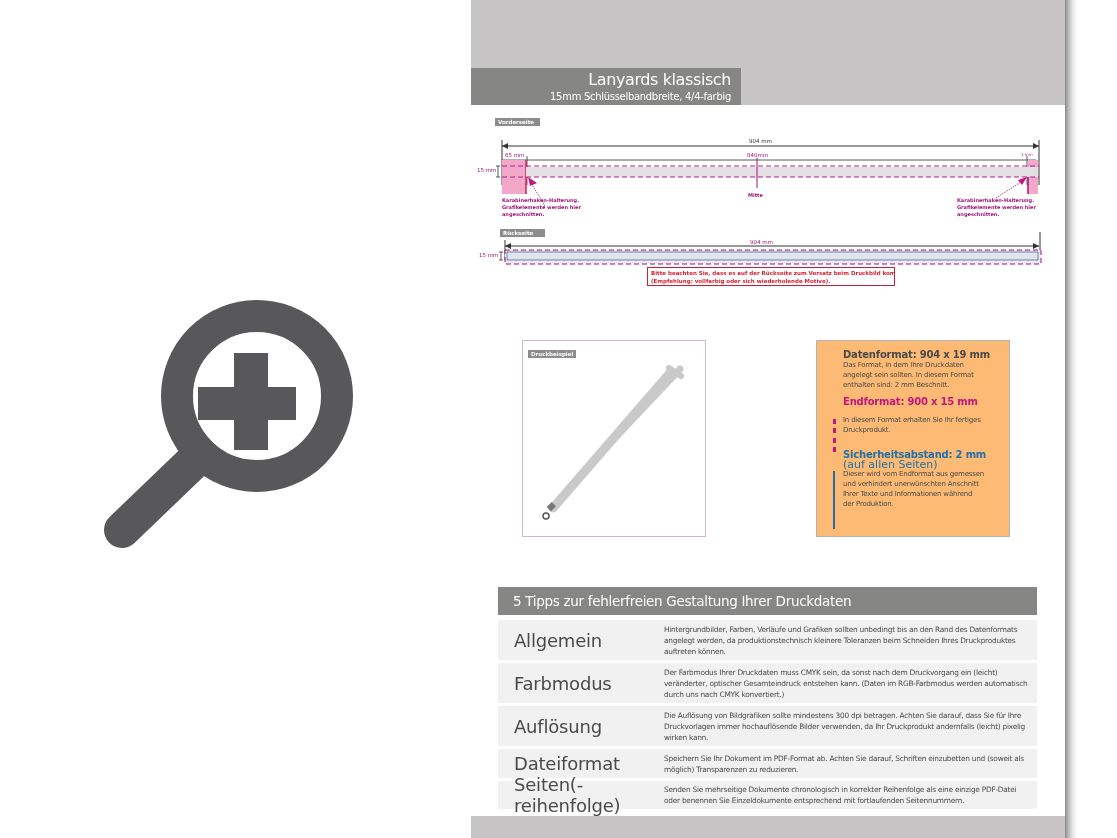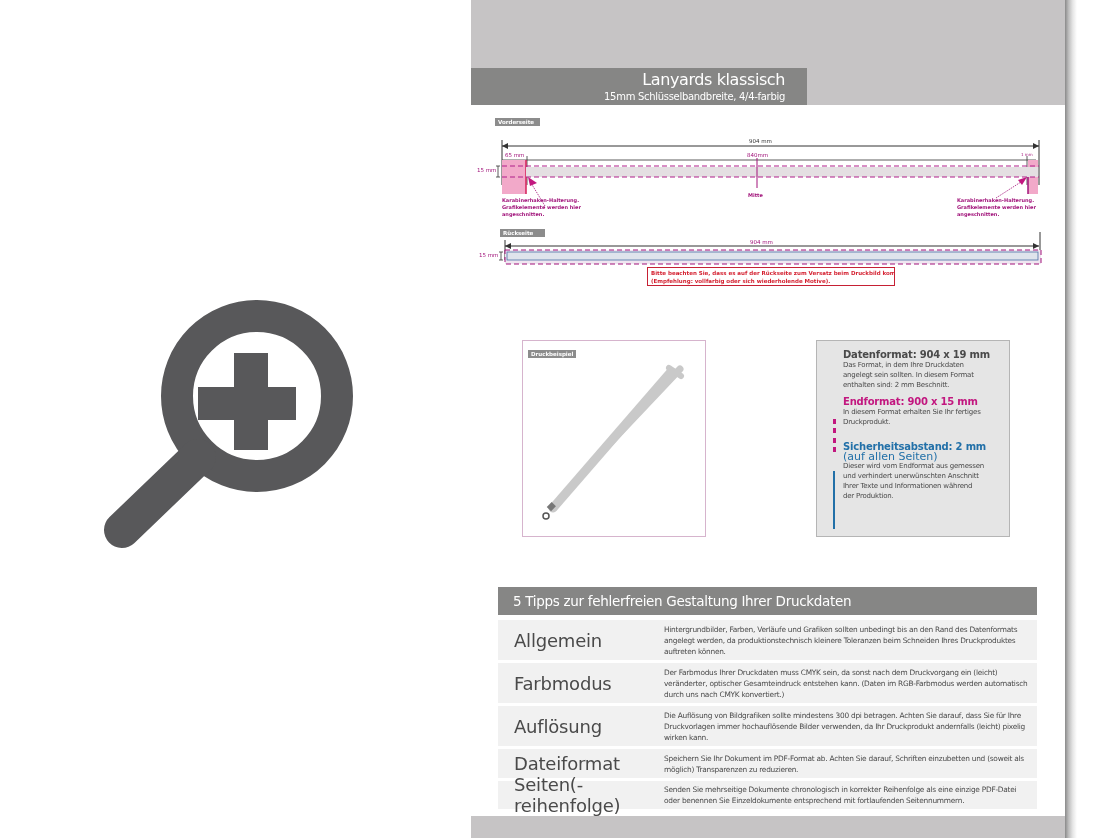--- a/index.html
+++ b/index.html
@@ -11,34 +11,34 @@
 
   
   .page { position: absolute; left: 471px; top: 0; width: 594px; height: 838px; background: #fff; }
   .page-shadow { position: absolute; left: 1065px; top: 0; width: 12px; height: 838px;
     background: linear-gradient(to right, #8a8a8a, #bdbdbd 30%, #e6e6e6 65%, #ffffff); }
   .top-band { position: absolute; left: 0; top: 0; width: 594px; height: 105px; background: #c6c4c5; }
   .bottom-band { position: absolute; left: 0; top: 816px; width: 594px; height: 22px; background: #c6c4c5; }
 
   .datenblatt-tab { position: absolute; left: 0; top: 46px; width: 120px; height: 22px; background: #fff;
     font-family: "DejaVu Sans", sans-serif; font-size: 15px; color: #595959; padding-left: 22px; line-height: 22px; letter-spacing: -0.3px; margin-top: 40px; }
-  .title-bar { position: absolute; left: 0; top: 68px; width: 336px; height: 37px; background: #868685; color: #fff; text-align: right; padding-right: 22px; }
+  .title-bar { position: absolute; left: 0; top: 68px; width: 270px; height: 37px; background: #868685; color: #fff; text-align: right; padding-right: 10px; }
   .title-bar .t1 { font-size: 16px; line-height: 21px; padding-top: 1px; letter-spacing: -0.4px; }
   .title-bar .t2 { font-size: 10px; line-height: 14px; letter-spacing: -0.3px; }
 
   .small-label { position: absolute; height: 8px; background: #8c8c8c; color: #fff; font-size: 5.5px; line-height: 8px; padding: 0 3px; font-weight: bold; }
   .dim-text { position: absolute; font-size: 5.5px; color: #333; white-space: nowrap; }
   .mag { color: #a1137a; }
   .magenta-text { position: absolute; font-size: 5px; line-height: 7px; color: #a1137a; font-weight: bold; white-space: nowrap; }
 
   .warn-box { position: absolute; left: 176px; top: 267px; width: 248px; height: 19px; border: 1px solid #c62034; color: #d41f2f;
     font-size: 5.5px; line-height: 8px; font-weight: bold; padding: 1px 3px; white-space: nowrap; overflow: hidden; }
 
   .mockup-box { position: absolute; left: 51px; top: 340px; width: 184px; height: 197px; border: 1px solid #d6b4cd; background: #fff; }
-  .info-box { position: absolute; left: 345px; top: 340px; width: 194px; height: 197px; border: 1px solid #b5b5b5; background: #e5e5e5; padding: 8px 10px 0 26px; }
+  .info-box { position: absolute; left: 345px; top: 340px; width: 194px; height: 197px; border: 1px solid #b5b5b5; background: #fdba74; padding: 8px 10px 0 26px; }
   .info-box .h-dark { font-size: 10px; font-weight: bold; color: #4a4a4a; letter-spacing: -0.2px; }
   .info-box .p { font-size: 7px; line-height: 10px; color: #4a4a4a; letter-spacing: -0.2px; }
   .info-box .h-mag { font-size: 10px; font-weight: bold; color: #c2177f; margin-top: 6px; letter-spacing: -0.2px; }
   .info-box .h-blue { font-size: 10px; font-weight: bold; color: #2270a8; margin-top: 14px; letter-spacing: -0.2px; }
   .info-box .sub-blue { font-size: 11px; color: #2270a8; line-height: 9px; }
   .mag-dash { position: absolute; left: 16px; width: 3px; height: 5px; background: #c2177f; }
   .blue-bar { position: absolute; left: 16px; top: 130px; width: 2px; height: 58px; background: #2270a8; }
 
   .tips-header { position: absolute; left: 27px; top: 587px; width: 539px; height: 28px; background: #868685; color: #fff; font-size: 13.5px; line-height: 28px; padding-left: 15px; letter-spacing: -0.3px; }
   .tip-row { position: absolute; left: 27px; width: 539px; background: #f1f1f1; display: flex; align-items: center; }
@@ -151,21 +151,21 @@
     </div>
 
     <div class="info-box">
       <div class="h-dark">Datenformat: 904 x 19 mm</div>
       <div class="p">
         <div>Das Format, in dem Ihre Druckdaten</div>
         <div>angelegt sein sollten. In diesem Format</div>
         <div>enthalten sind: 2 mm Beschnitt.</div>
       </div>
       <div class="h-mag">Endformat: 900 x 15 mm</div>
-      <div class="p" style="">
+      <div class="p" style="margin-top:8px;">
         <div>In diesem Format erhalten Sie Ihr fertiges</div>
         <div>Druckprodukt.</div>
       </div>
       <div class="h-blue">Sicherheitsabstand: 2 mm</div>
       <div class="sub-blue">(auf allen Seiten)</div>
       <div class="p">
         <div>Dieser wird vom Endformat aus gemessen</div>
         <div>und verhindert unerwünschten Anschnitt</div>
         <div>Ihrer Texte und Informationen während</div>
         <div>der Produktion.</div>

